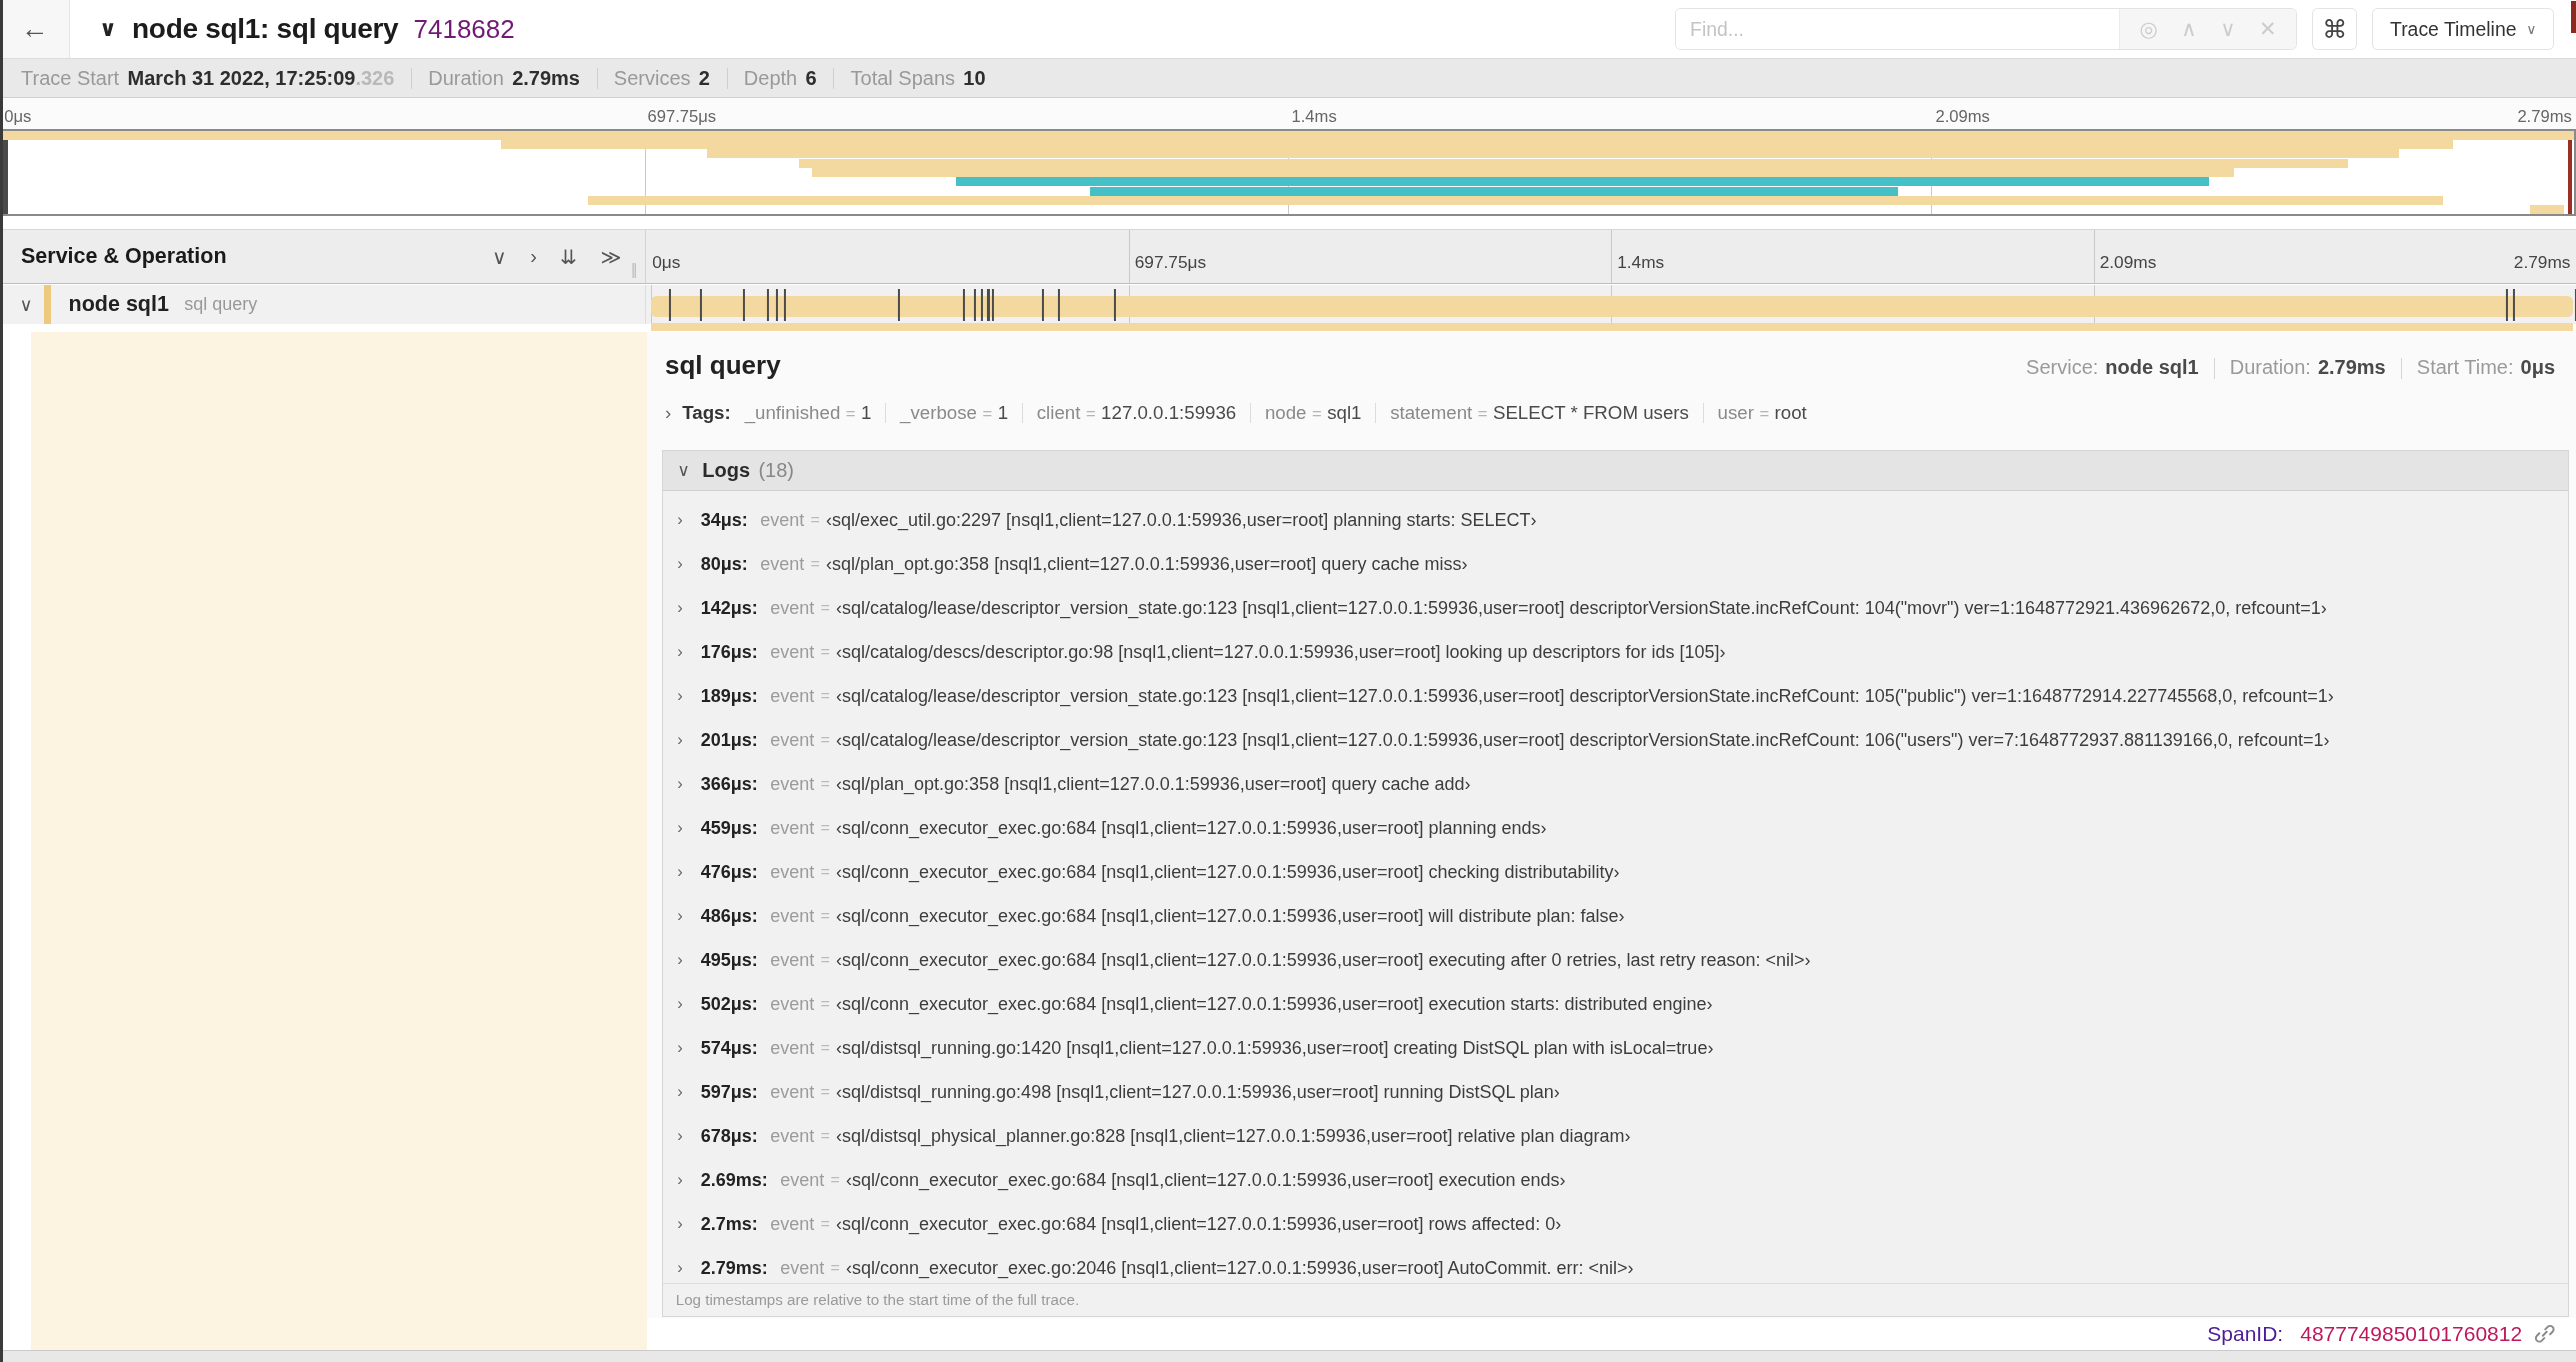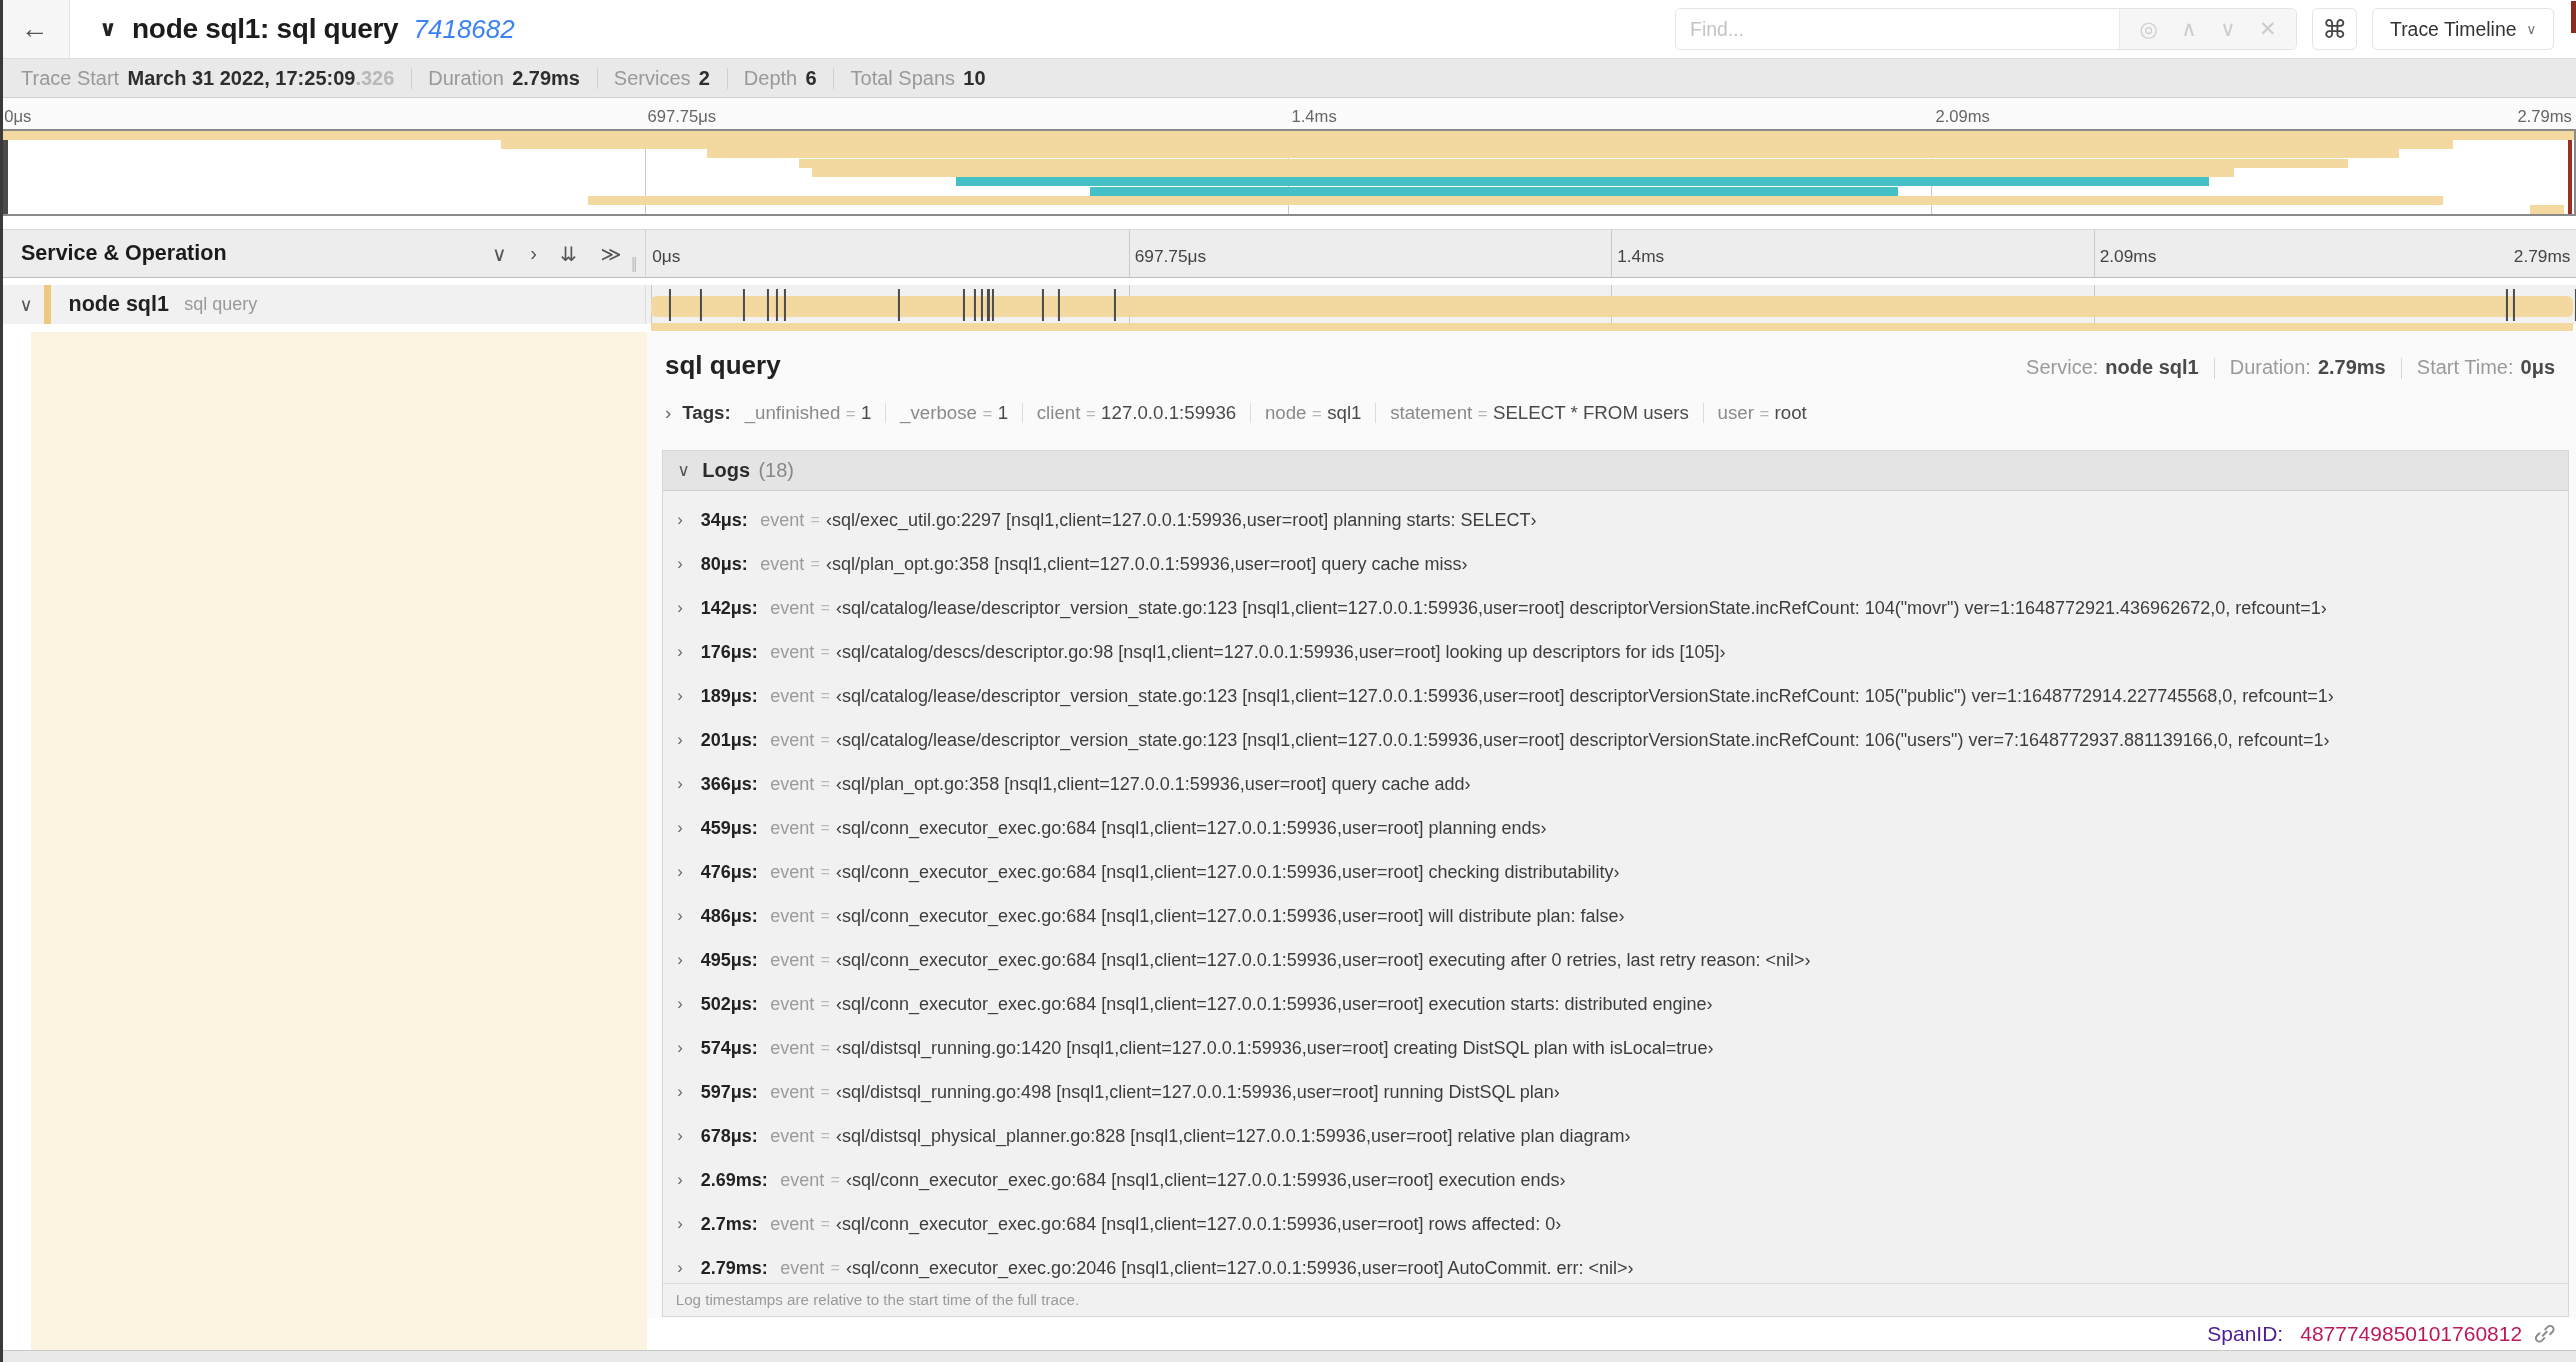--- a/index.html
+++ b/index.html
@@ -7,21 +7,21 @@
        font-family:"Liberation Sans","DejaVu Sans",sans-serif;color:#333;}
   .abs{position:absolute;}
   
   .app-header{left:0;top:0;width:2576px;height:58px;background:#fff;border-bottom:0.7px solid #dcdcdc;
               display:flex;align-items:center;z-index:4;}
   .back-btn{width:69px;height:58px;background:#f7f7f7;border-right:0.7px solid #e5e5e5;
             display:flex;align-items:center;justify-content:center;font-size:28px;color:#555;cursor:pointer;}
   .title-wrap{display:flex;align-items:center;margin-left:29px;gap:15.2px;}
   .title-chevron{font-size:22px;font-weight:700;color:#222;}
   .page-title{font-size:28px;font-weight:700;color:#1c1c1c;letter-spacing:-0.3px;}
-  .trace-id{font-size:26px;color:#3b82f6;font-style:italic;}
+  .trace-id{font-size:26px;color:#701a75;}
   .header-right{margin-left:auto;display:flex;align-items:center;gap:15.2px;margin-right:22px;}
   .find-group{display:flex;height:40px;border:0.7px solid #e3e3e3;border-radius:5.5px;overflow:hidden;background:#fff;}
   .find-input{border:0;outline:none;width:415px;padding:0 14px;font-size:19.4px;color:#444;
               font-family:"Liberation Sans","DejaVu Sans",sans-serif;background:#fff;}
   .find-input::placeholder{color:#c4c4c4;}
   .find-icons{display:flex;align-items:center;gap:23.5px;background:#f6f6f6;border-left:0.7px solid #ebebeb;
               padding:0 19.4px;color:#ccc;font-size:21px;}
   .sq-btn{height:40px;min-width:43px;border:0.7px solid #e3e3e3;border-radius:5.5px;background:#fff;
           display:flex;align-items:center;justify-content:center;font-size:25px;color:#444;cursor:pointer;}
   .tt-btn{height:40px;border:0.7px solid #e3e3e3;border-radius:5.5px;background:#fff;display:flex;
@@ -37,21 +37,21 @@
   
   .minimap{left:0;top:98px;width:2576px;height:118px;background:#fbfbfb;z-index:2;}
   .mini-labels{position:absolute;left:0;right:0;top:0;height:30.5px;}
   .mini-label{position:absolute;bottom:1.4px;font-size:16.6px;color:#666;white-space:nowrap;}
   .mini-canvas{position:absolute;left:0;right:0;top:30.5px;bottom:0;border:2.1px solid #8a8a8a;background:#fff;cursor:crosshair;}
   .mini-span{position:absolute;height:9px;}
   .mini-grid{position:absolute;top:0;bottom:0;width:0.7px;background:#c9c9c9;}
   .scrub-left{position:absolute;left:1.4px;top:0;bottom:0;width:4.8px;background:#4a4a4a;cursor:ew-resize;}
   .scrub-right{position:absolute;right:2.1px;top:0;bottom:0;width:3.5px;background:#9c2f23;cursor:ew-resize;}
   
-  .grid-header{left:0;top:229px;width:2576px;height:49px;background:#ededed;border-top:0.7px solid #d8d8d8;
+  .grid-header{left:0;top:229px;width:2576px;height:55px;background:#ededed;border-top:0.7px solid #d8d8d8;
                border-bottom:0.7px solid #bdbdbd;box-sizing:border-box;}
   .gh-left{position:absolute;left:0;top:0;bottom:0;width:646px;display:flex;align-items:center;
            border-right:0.7px solid #d2d2d2;box-sizing:border-box;}
   .gh-title{font-size:21.5px;font-weight:700;color:#1a1a1a;margin-left:21px;}
   .gh-icons{margin-left:auto;display:flex;gap:23.5px;margin-right:23.5px;color:#555;font-size:20px;}
   .gh-icons span{cursor:pointer;}
   .col-grip{position:absolute;right:5.5px;bottom:4.2px;color:#bbb;font-size:15.2px;letter-spacing:1.4px;cursor:col-resize;}
   .timeline-area{position:absolute;left:646px;right:0;top:0;bottom:0;}
   .grid-line{position:absolute;top:0;bottom:0;width:0.7px;background:#c9c9c9;}
   .ruler-label{position:absolute;bottom:9.7px;font-size:17.3px;color:#444;white-space:nowrap;}

